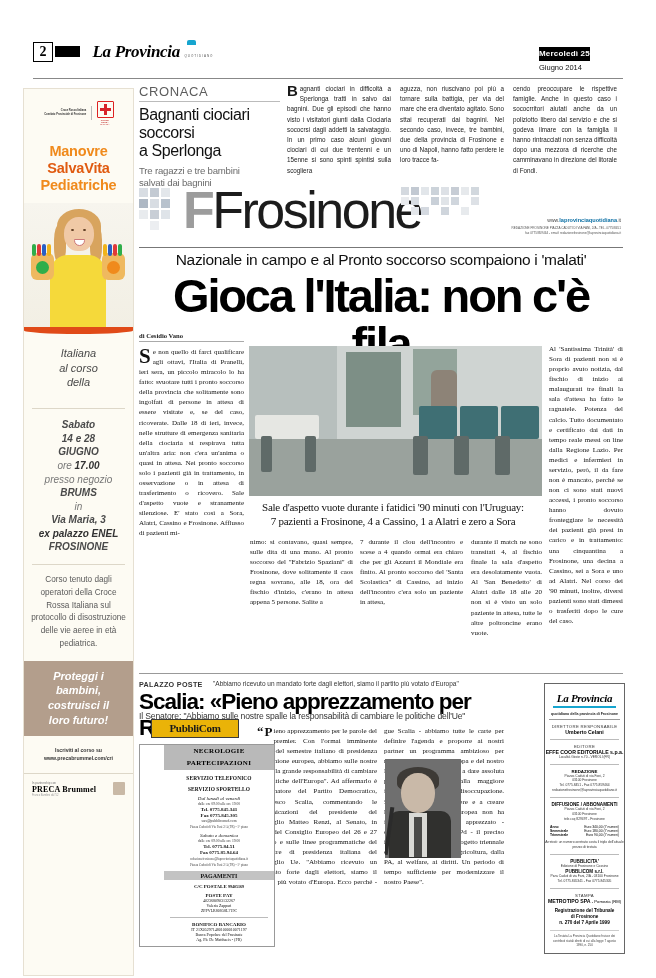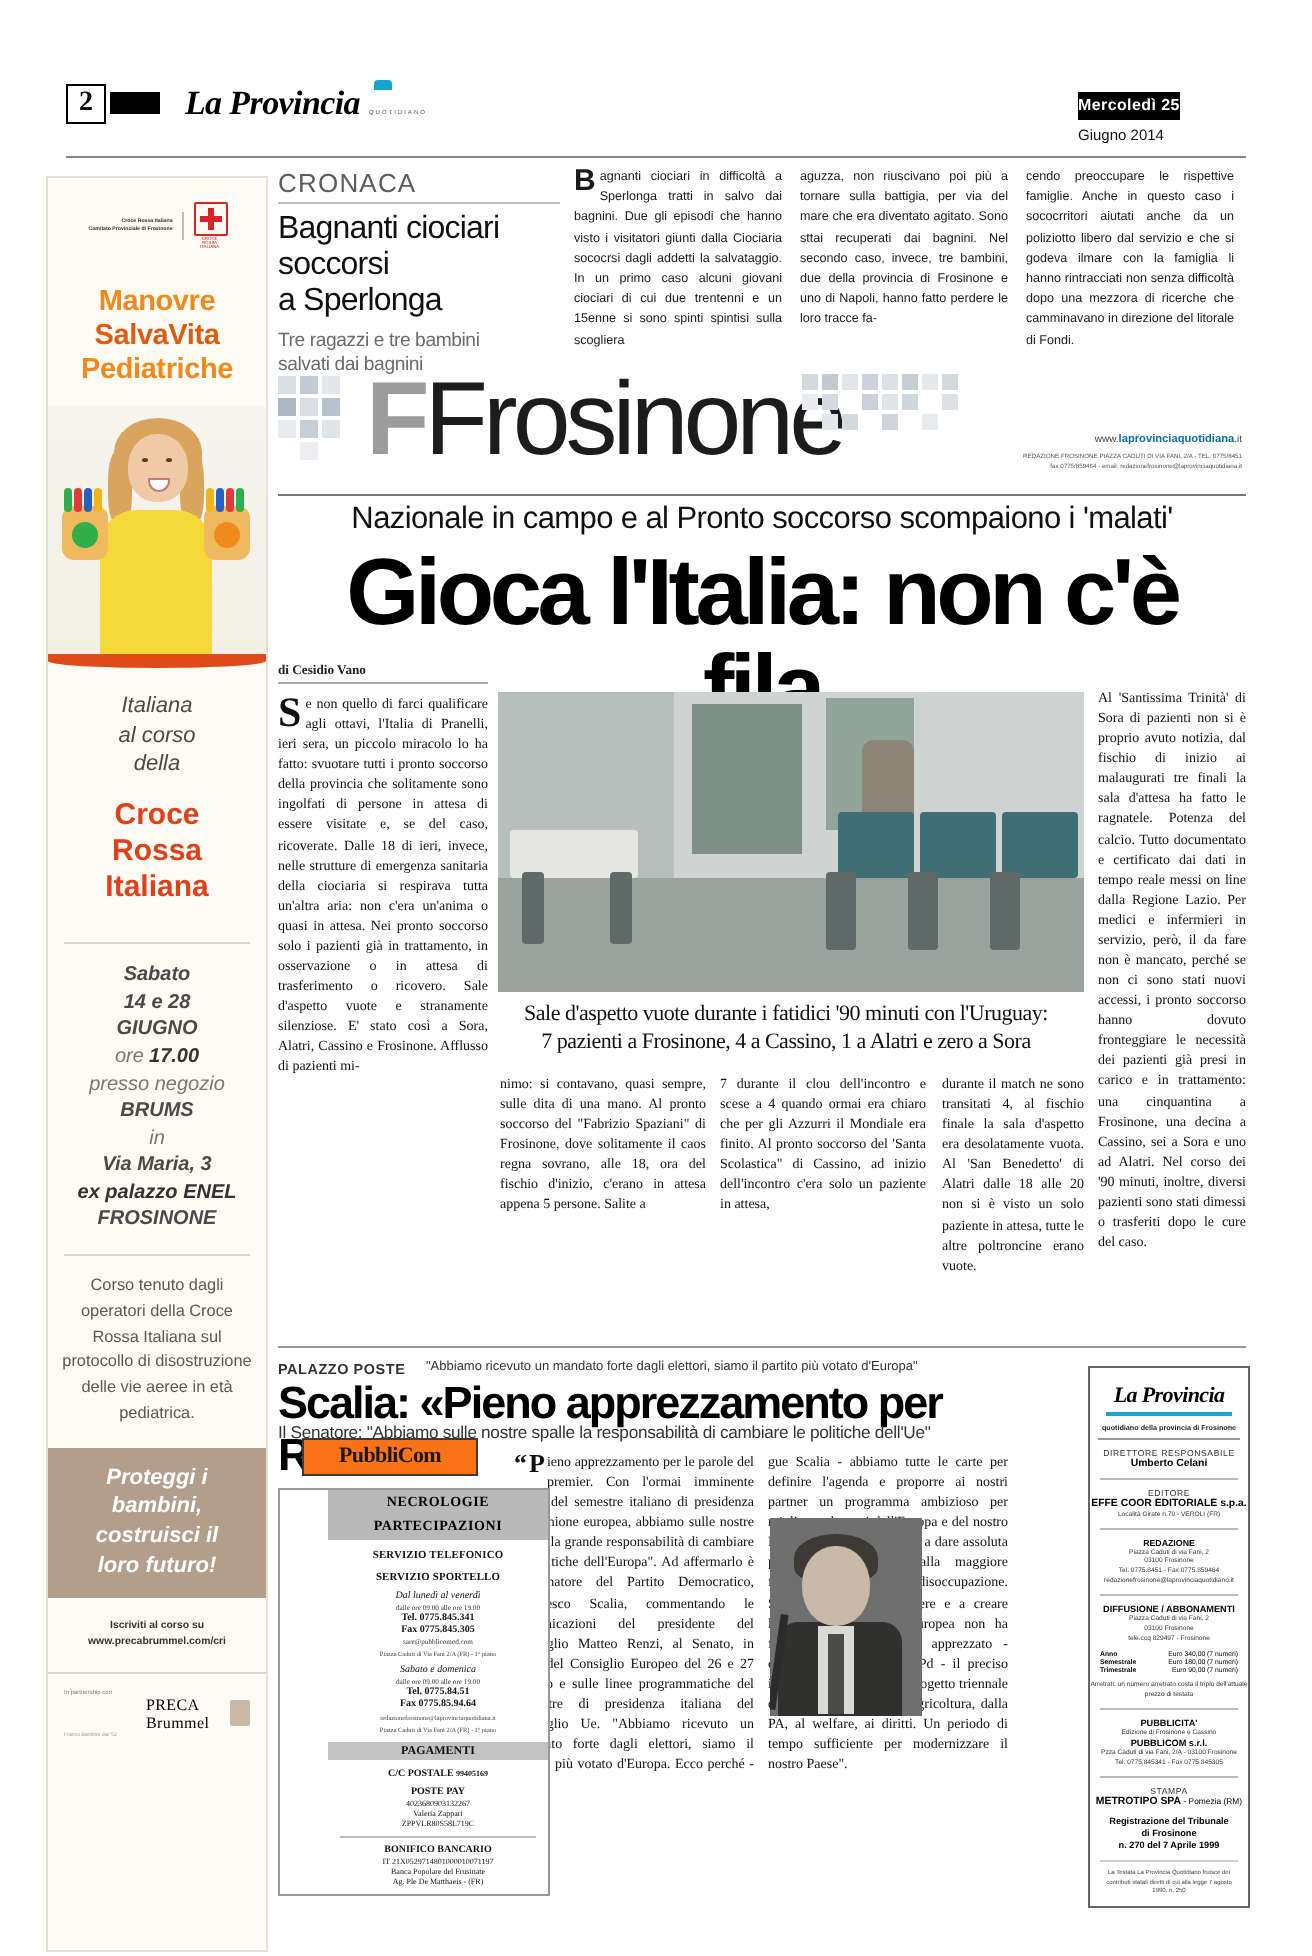--- a/index.html
+++ b/index.html
@@ -273,21 +273,21 @@
   }
   .ad-foot {
     margin-top: 10px;
     border-top: 0.5px solid #ddd7c8;
     padding: 7px 8px 0 8px;
     display: flex;
     align-items: center;
     justify-content: space-between;
   }
   .ad-foot .pb { font-size: 3px; color: #777; }
-  .ad-foot .pn { font-family: "Liberation Serif", serif; font-weight: normal; font-size: 8px; letter-spacing: 0.2px; margin-left: 41px;}
+  .ad-foot .pn { font-family: "Liberation Serif", serif; font-weight: bold; font-size: 8px; letter-spacing: 0.2px;}
   .ad-foot .ps { font-size: 2.6px; color: #999; }
   .ad-foot-ico { width: 12px; height: 13px; background: #c9b9a6; border-radius: 1px; }
 
   
   .cronaca {
     position: absolute;
     left: 139px; top: 84px;
     width: 484px;
   }
   .cronaca-head { width: 141px; float: left; }
@@ -547,21 +547,21 @@
     font-size: 4.6px;
     color: #111;
     padding-bottom: 4px;
     padding-left: 24px;
   }
   .pubblicom {
     position: absolute;
     left: 151px; top: 719px;
     width: 86px; height: 17px;
     border: 1px solid #3b3b3b;
-    background: #f97316;
+    background: #eab308;
     font-family: "Liberation Serif", serif;
     font-weight: bold;
     font-size: 11px;
     letter-spacing: -0.3px;
     text-align: center;
     line-height: 17px;
     color: #1a1a1a;
   }
   .necro-band {
     background: #b9b9b9;
@@ -696,25 +696,20 @@
         <div class="smiley o"></div>
       </div>
     </div>
     <div class="ad-band-red"></div>
 
     <div class="ad-mid">
       <div class="lead">
         <div>Italiana</div>
         <div>al corso</div>
         <div>della</div>
-      </div>
-      <div class="cri-big">
-        <div>Croce</div>
-        <div>Rossa</div>
-        <div>Italiana</div>
       </div>
     </div>
 
     <div class="ad-sep"></div>
 
     <div class="ad-when">
       <div class="bold-it">Sabato</div>
       <div class="bold-it">14 e 28</div>
       <div class="bold-it">GIUGNO</div>
       <div><span class="sm">ore</span> <b>17.00</b></div>

